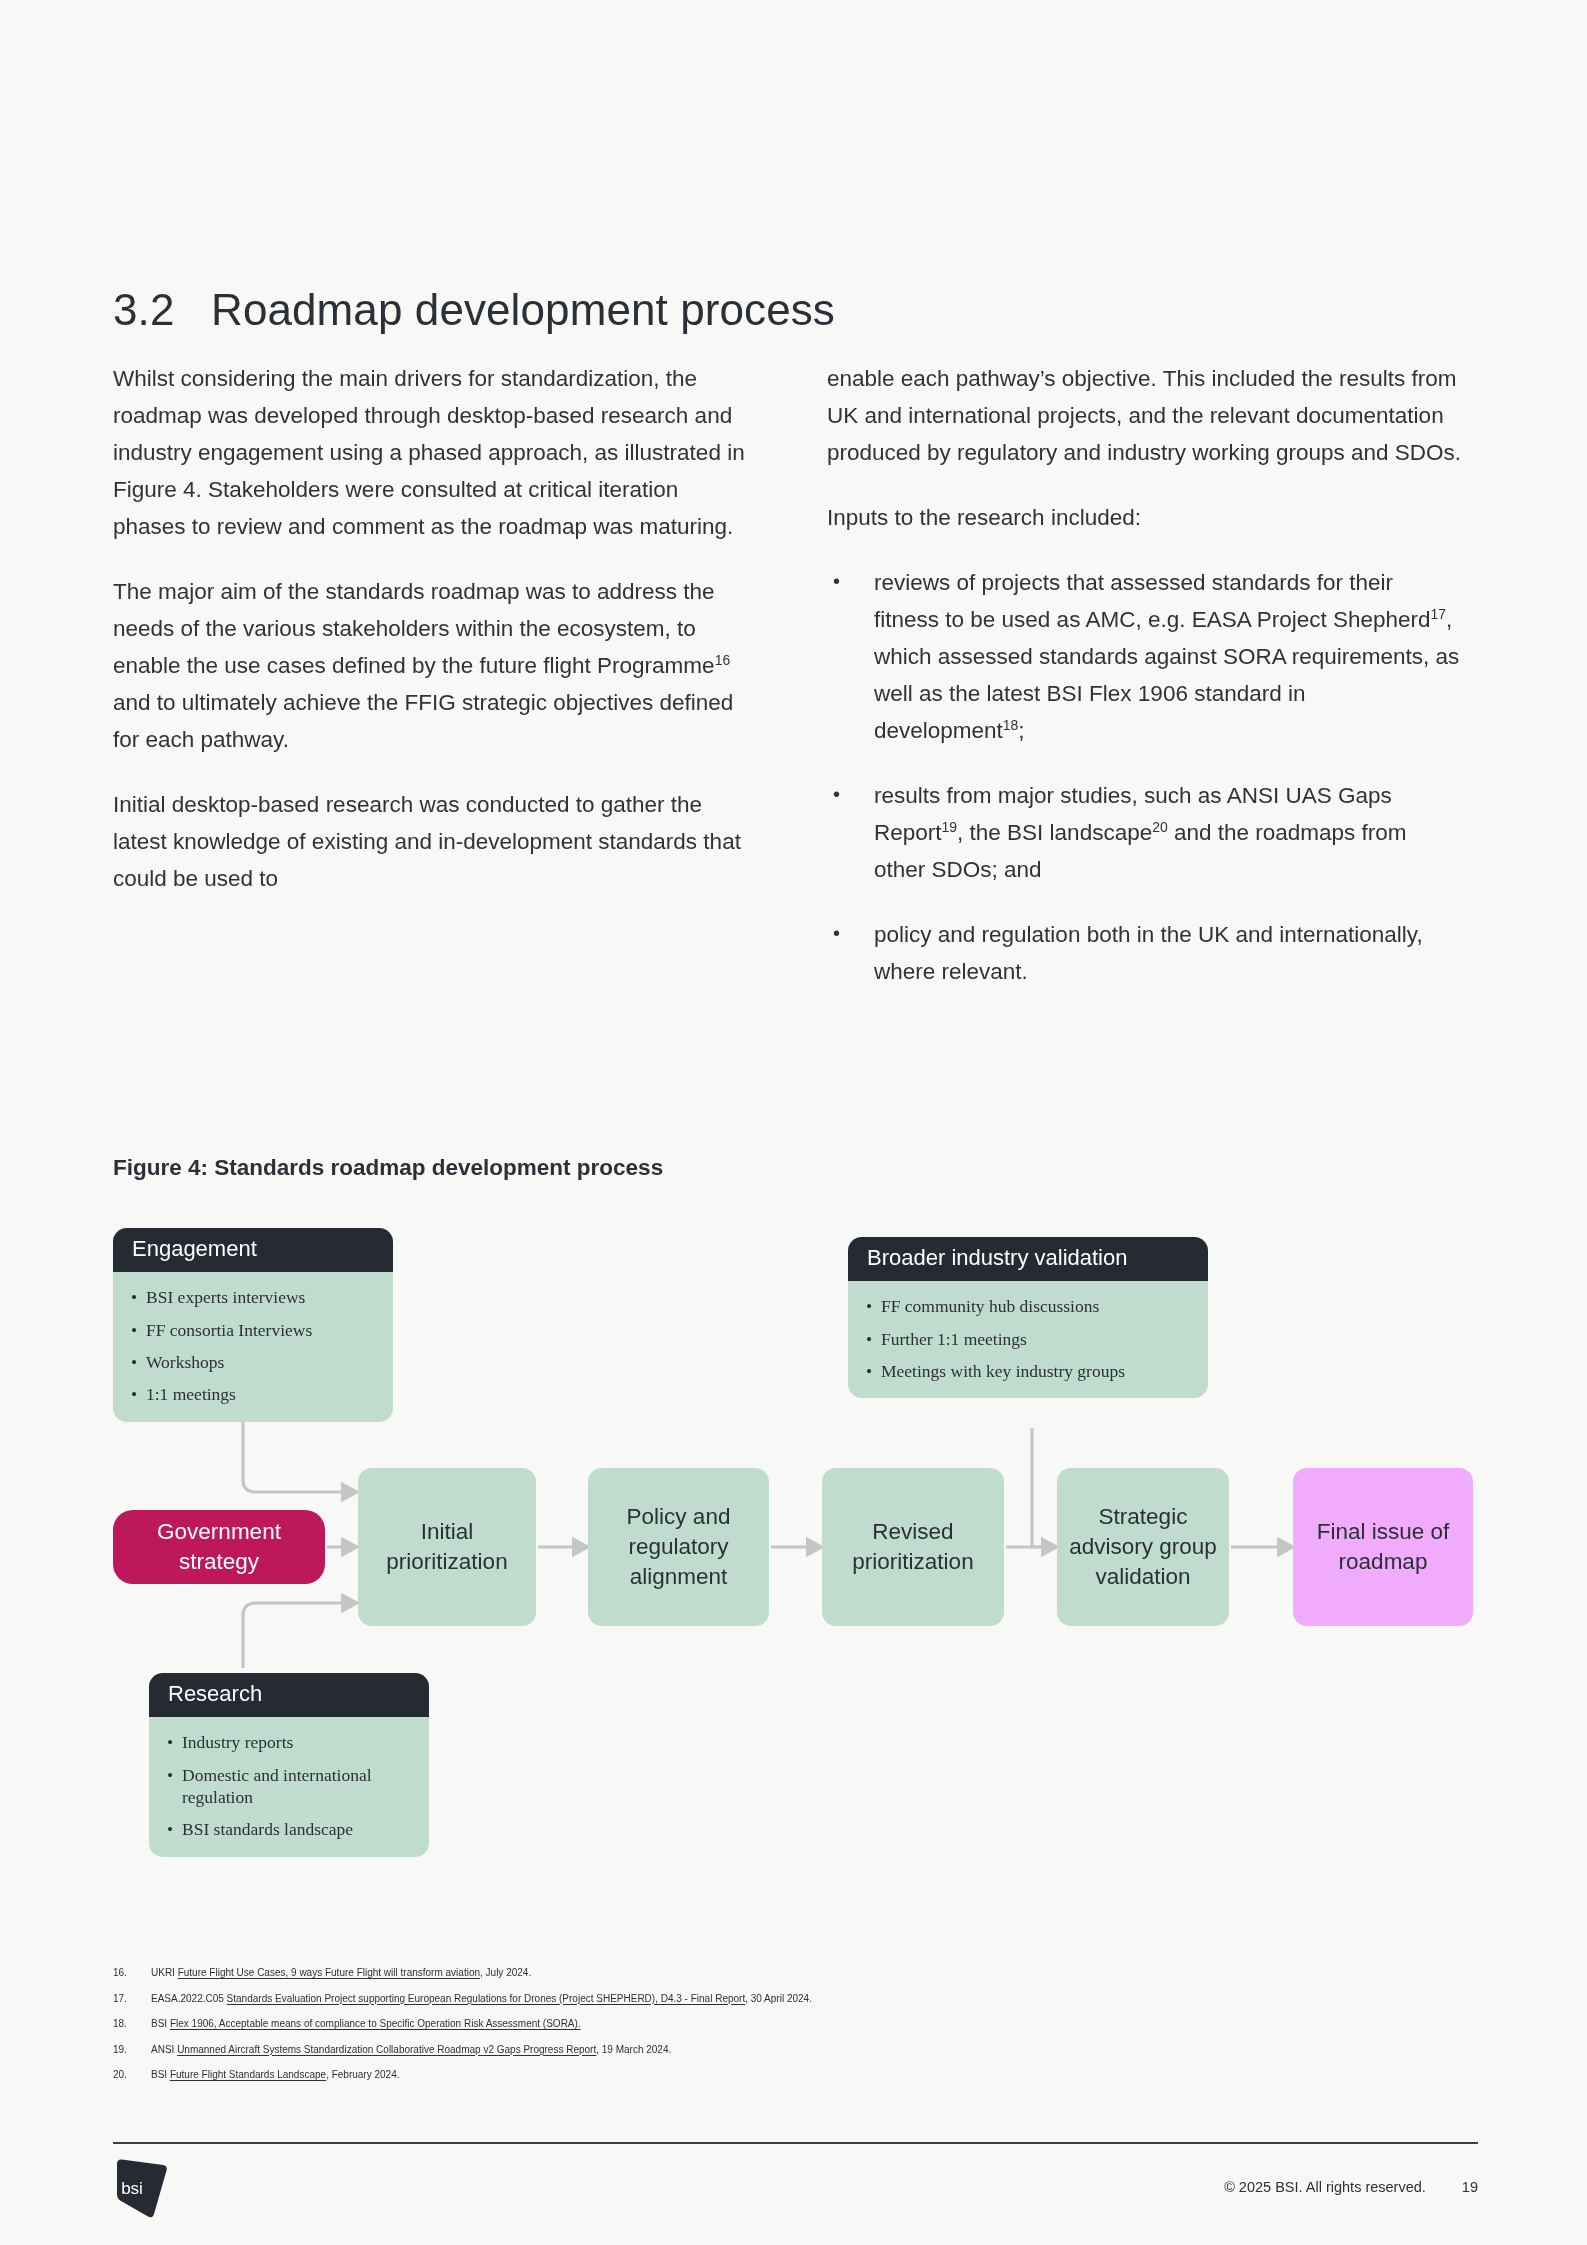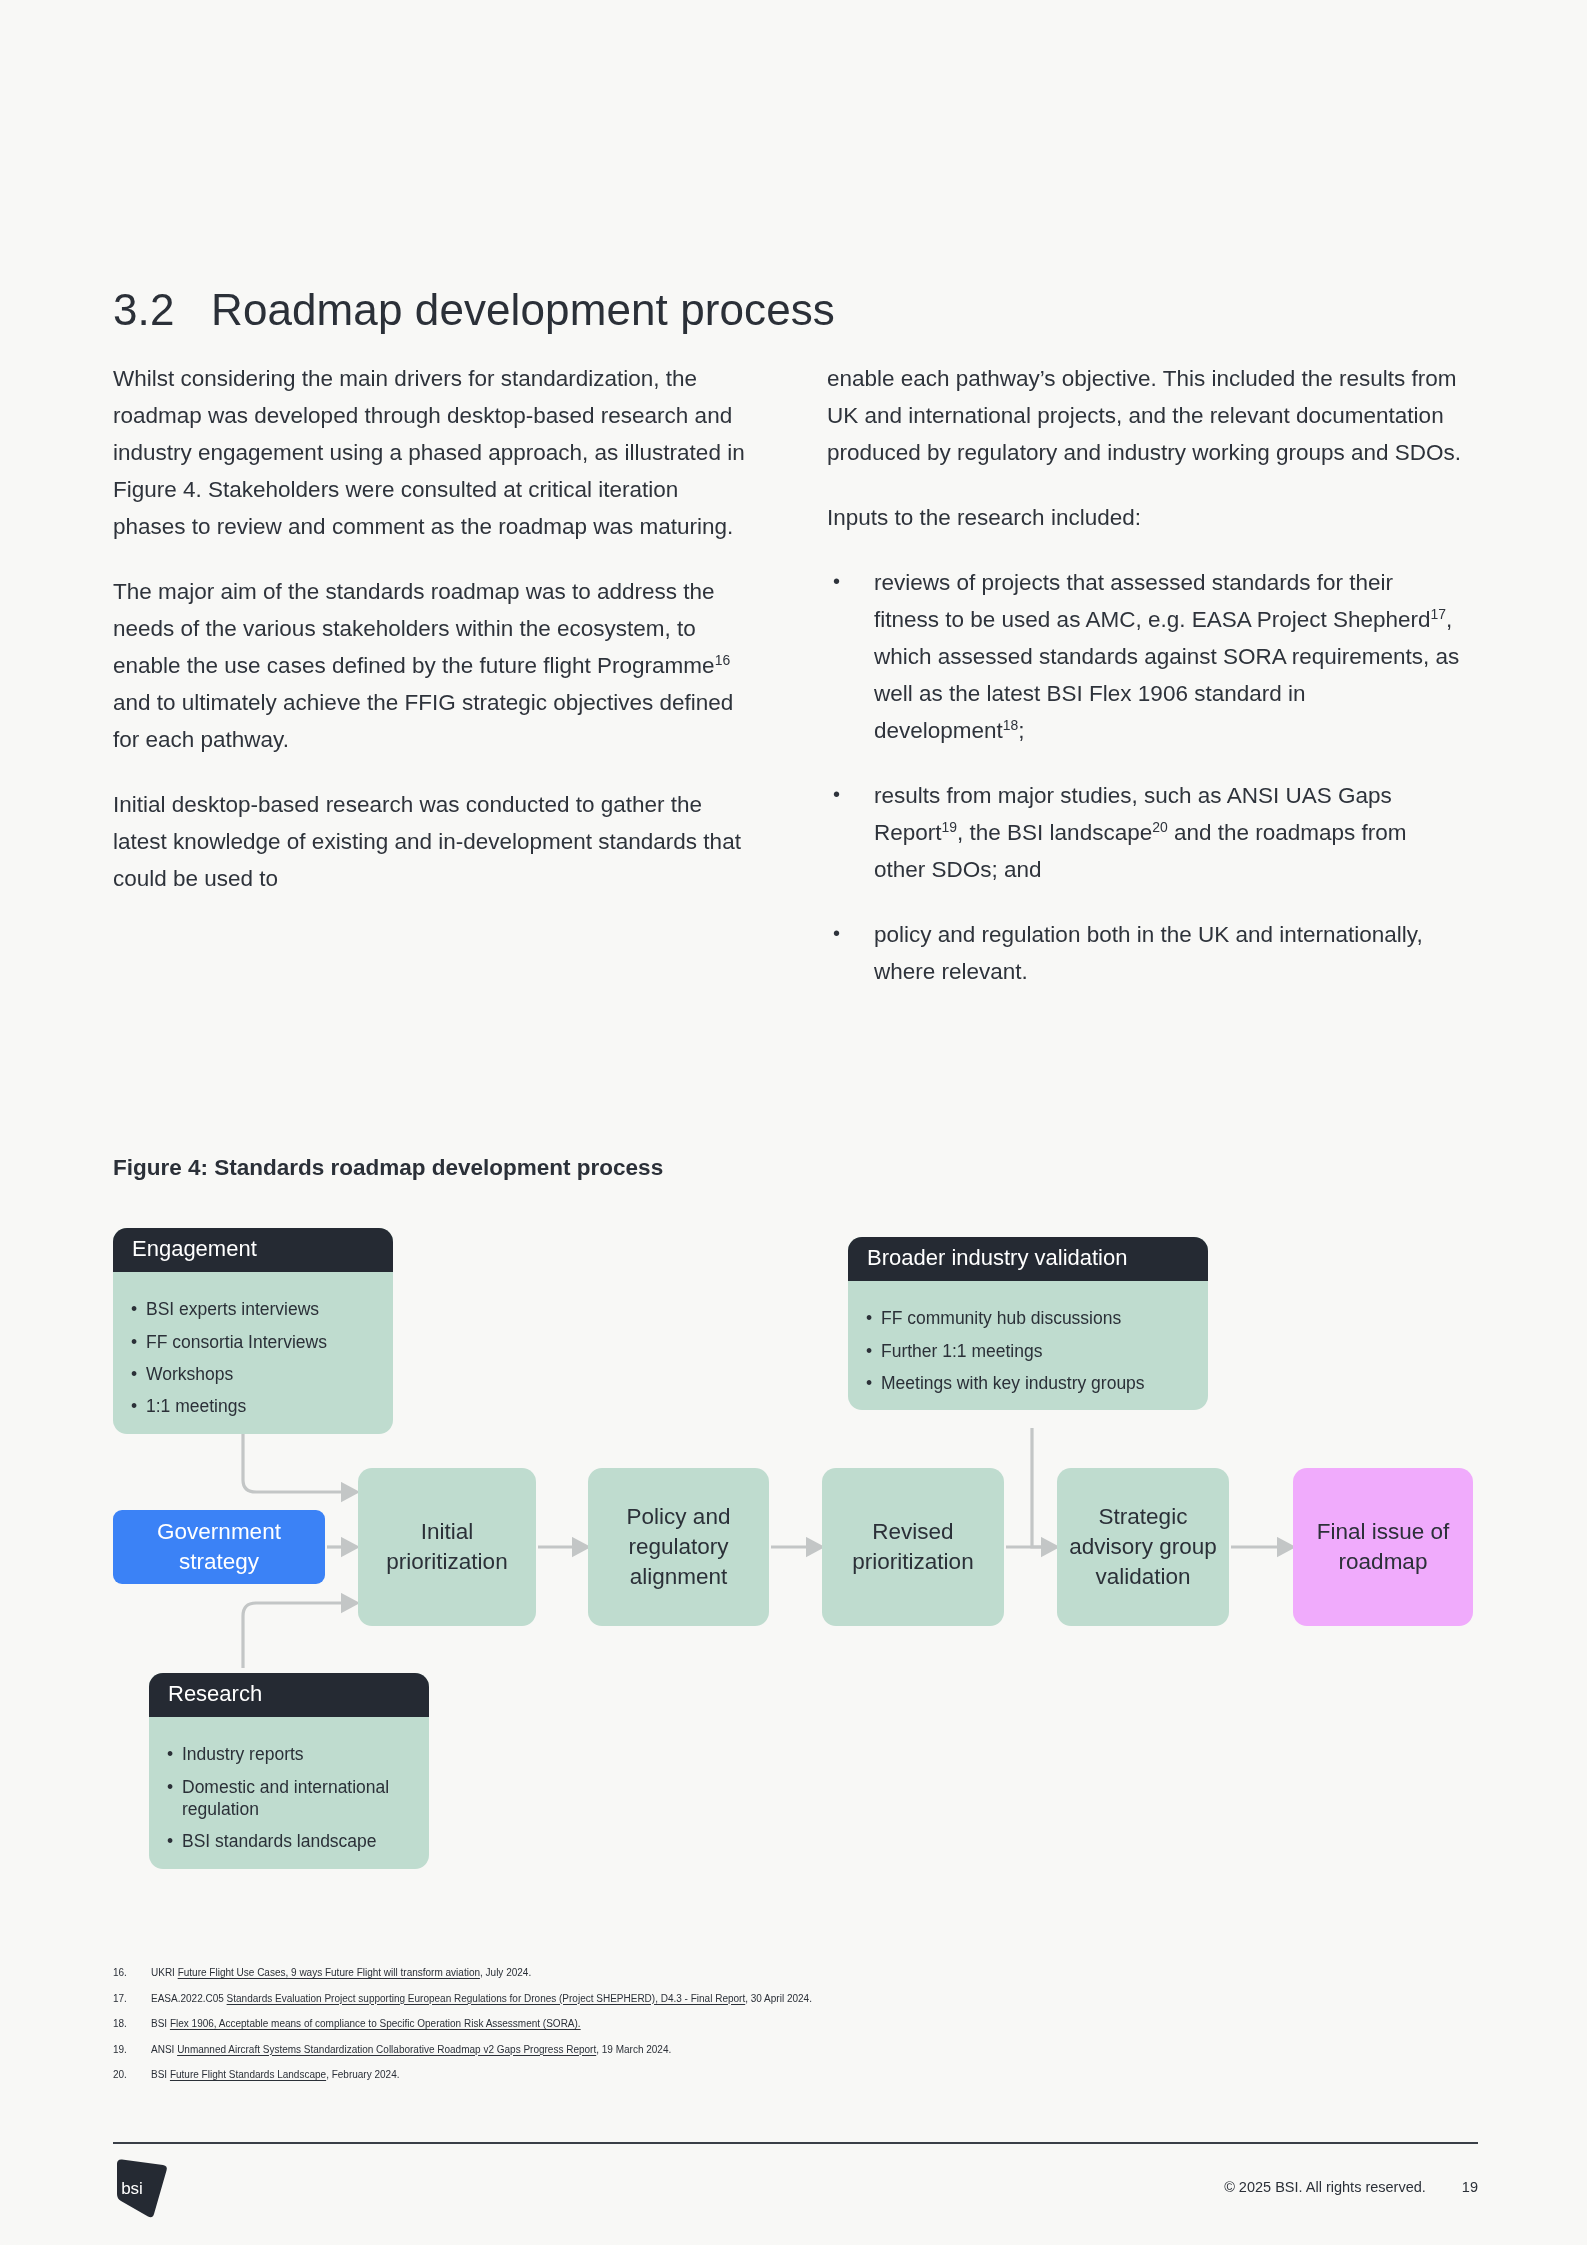--- a/index.html
+++ b/index.html
@@ -50,40 +50,40 @@
 
   .svg-layer { position:absolute; left:0; top:0; }
 
   
   .panel { position:absolute; border-radius:14px; overflow:hidden;
            background:#bfdccf; }
   .panel .phead {
     background:#252a33; color:#ffffff;
     font-size:22px; padding:9px 19px 11px; line-height:1.1;
   }
-  .panel .pbody { padding:26px 18px 16px; }
+  .panel .pbody { padding:14px 18px 16px;font-family:Liberation Serif, serif; }
   .panel .pbody ul { list-style:none; margin:0; padding:0; }
   .panel .pbody li {
     font-size:17.5px; line-height:1.28; color:#2b3038;
     padding-left:15px; position:relative; margin-bottom:10px;
   }
   .panel .pbody li:last-child { margin-bottom:0; }
   .panel .pbody li:before { content:"\2022"; position:absolute; left:0; top:0; }
 
   #panel-engagement { left:113px; top:1228px; width:280px; }
   #panel-validation { left:848px; top:1237px; width:360px; }
   #panel-research   { left:113px; top:1673px; width:280px;margin-left:36px; }
 
   
   .pbox {
     position:absolute; border-radius:14px; background:#bfdccf;
     display:flex; align-items:center; justify-content:center; text-align:center;
     font-size:22.5px; line-height:30px; color:#2b3038; padding:6px 10px;
   }
-  .pbox.dark   { background:#3b82f6; color:#ffffff; border-radius:9px; }
+  .pbox.dark   { background:#be185d; color:#ffffff; border-radius:20px; }
   .pbox.accent { background:#f0abfc; font-weight:normal; }
 
   #box-gov     { left:113px;  top:1510px; width:212px; height:74px; }
   #box-initial { left:358px;  top:1468px; width:178px; height:158px; }
   #box-policy  { left:588px;  top:1468px; width:181px; height:158px; }
   #box-revised { left:822px;  top:1468px; width:182px; height:158px; }
   #box-sag     { left:1057px; top:1468px; width:172px; height:158px; }
   #box-final   { left:1293px; top:1468px; width:180px; height:158px; }
 
   

